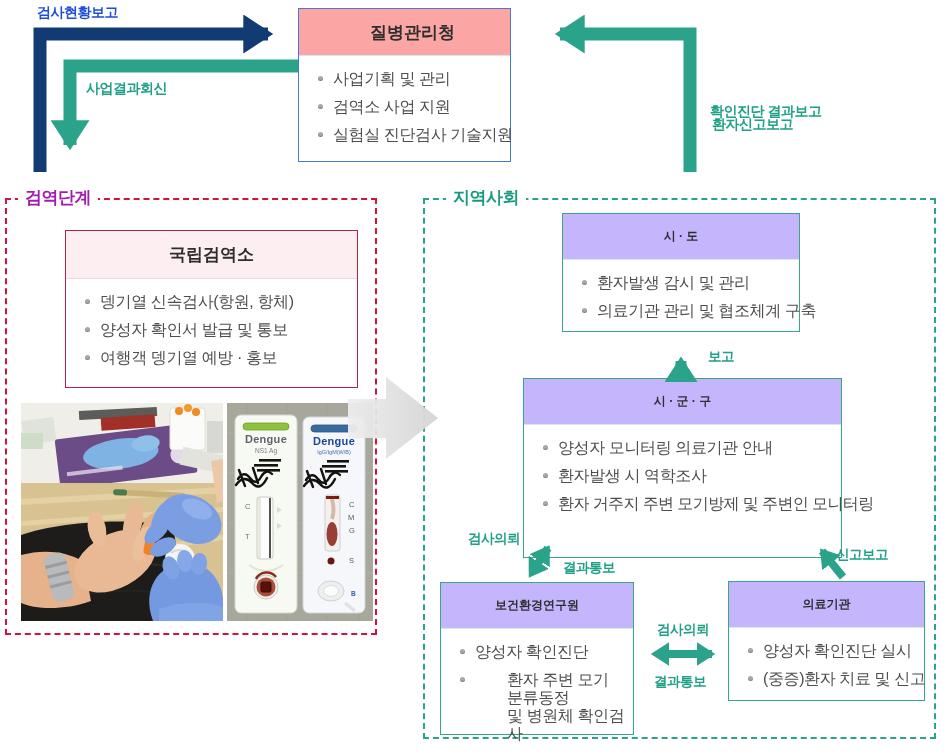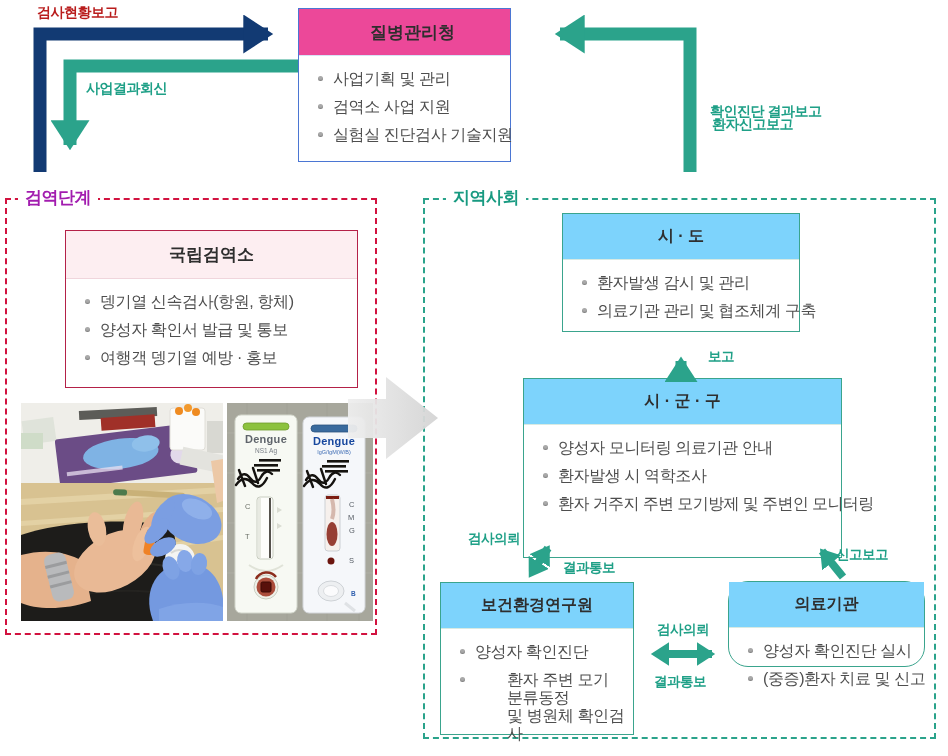--- a/index.html
+++ b/index.html
@@ -7,33 +7,33 @@
          font-family:"Liberation Sans","DejaVu Sans",sans-serif;}
   
   .frame{position:absolute;border:2px dashed;z-index:1;}
   .frame.red{border-color:#d2123f;}
   .frame.teal{border-color:#2aa38b;}
   .section-label{position:absolute;z-index:6;background:#fff;padding:0 7px;font-size:17px;font-weight:bold;letter-spacing:-0.5px;}
   .section-label.red{color:#a21caf;}
   .section-label.teal{color:#189a81;}
   
   .flow-label{position:absolute;z-index:6;font-size:14px;font-weight:bold;letter-spacing:-0.5px;white-space:nowrap;}
-  .flow-label.navy{color:#b91c1c;}
+  .flow-label.navy{color:#1d4ed8;}
   .flow-label.teal{color:#1fa087;}
   .flow-label.small{font-size:13.5px;}
   
   .card{position:absolute;background:#fff;z-index:2;box-sizing:border-box;}
   .card .hd{display:flex;align-items:center;justify-content:center;font-weight:bold;color:#2e2e2e;}
   .card .bd{padding:14px 8px 0 19px;}
   .card.blue{border:1.5px solid #4b76d3;}
-  .card.blue .hd{height:46px;background:#ec4899;border-bottom:1px solid #d7e3f6;font-size:17px;padding-left:16px;}
+  .card.blue .hd{height:46px;background:#fca5a5;border-bottom:1px solid #d7e3f6;font-size:17px;padding-left:16px;}
   .card.pink{border:1.4px solid #b42148;text-align:center;}
   .card.pink .hd{height:47px;background:#fdeef1;border-bottom:1px solid #f0d5dc;font-size:17px;}
   .card.tealc{border:1.4px solid #3aa48d;}
-  .card.tealc .hd{height:45px;background:#7dd3fc;border-bottom:1px solid #d8eae3;font-size:16px;}
+  .card.tealc .hd{height:45px;background:#c4b5fd;border-bottom:1px solid #d8eae3;font-size:12px;}
   .bullet{display:flex;gap:10px;margin-bottom:10px;font-size:16px;line-height:18px;color:#4e4e4e;letter-spacing:-0.4px;}
   .bullet .dot{flex:0 0 auto;width:5px;height:5px;border-radius:50%;background:#a9a9a9;margin-top:6px;
                box-shadow:inset 0 -1px 1px rgba(0,0,0,.25);}
   .bullet .txt{white-space:nowrap;}
   .bullet .txt.wrap{white-space:pre-line;margin-left:32px;}
   
   .photo{position:absolute;z-index:2;overflow:hidden;}
   .photo svg{display:block;}
   
   #arrows{position:absolute;left:0;top:0;z-index:4;pointer-events:none;}
@@ -136,21 +136,21 @@
           <span class="txt">양성자 확인진단</span>
         </div>
       <div class="bullet">
           <span class="dot"></span>
           <span class="txt wrap">환자 주변 모기 분류동정
 및 병원체 확인검사</span>
         </div>
     </div>
   </div>
 
-  <div class="card tealc" style="left:728px;top:581px;width:197px;height:86px;border-radius:20px;">
+  <div class="card tealc" style="left:728px;top:581px;width:197px;height:120px;">
     <div class="hd">의료기관</div>
     <div class="bd">
       <div class="bullet">
           <span class="dot"></span>
           <span class="txt">양성자 확인진단 실시</span>
         </div>
       <div class="bullet">
           <span class="dot"></span>
           <span class="txt">(중증)환자 치료 및 신고</span>
         </div>

